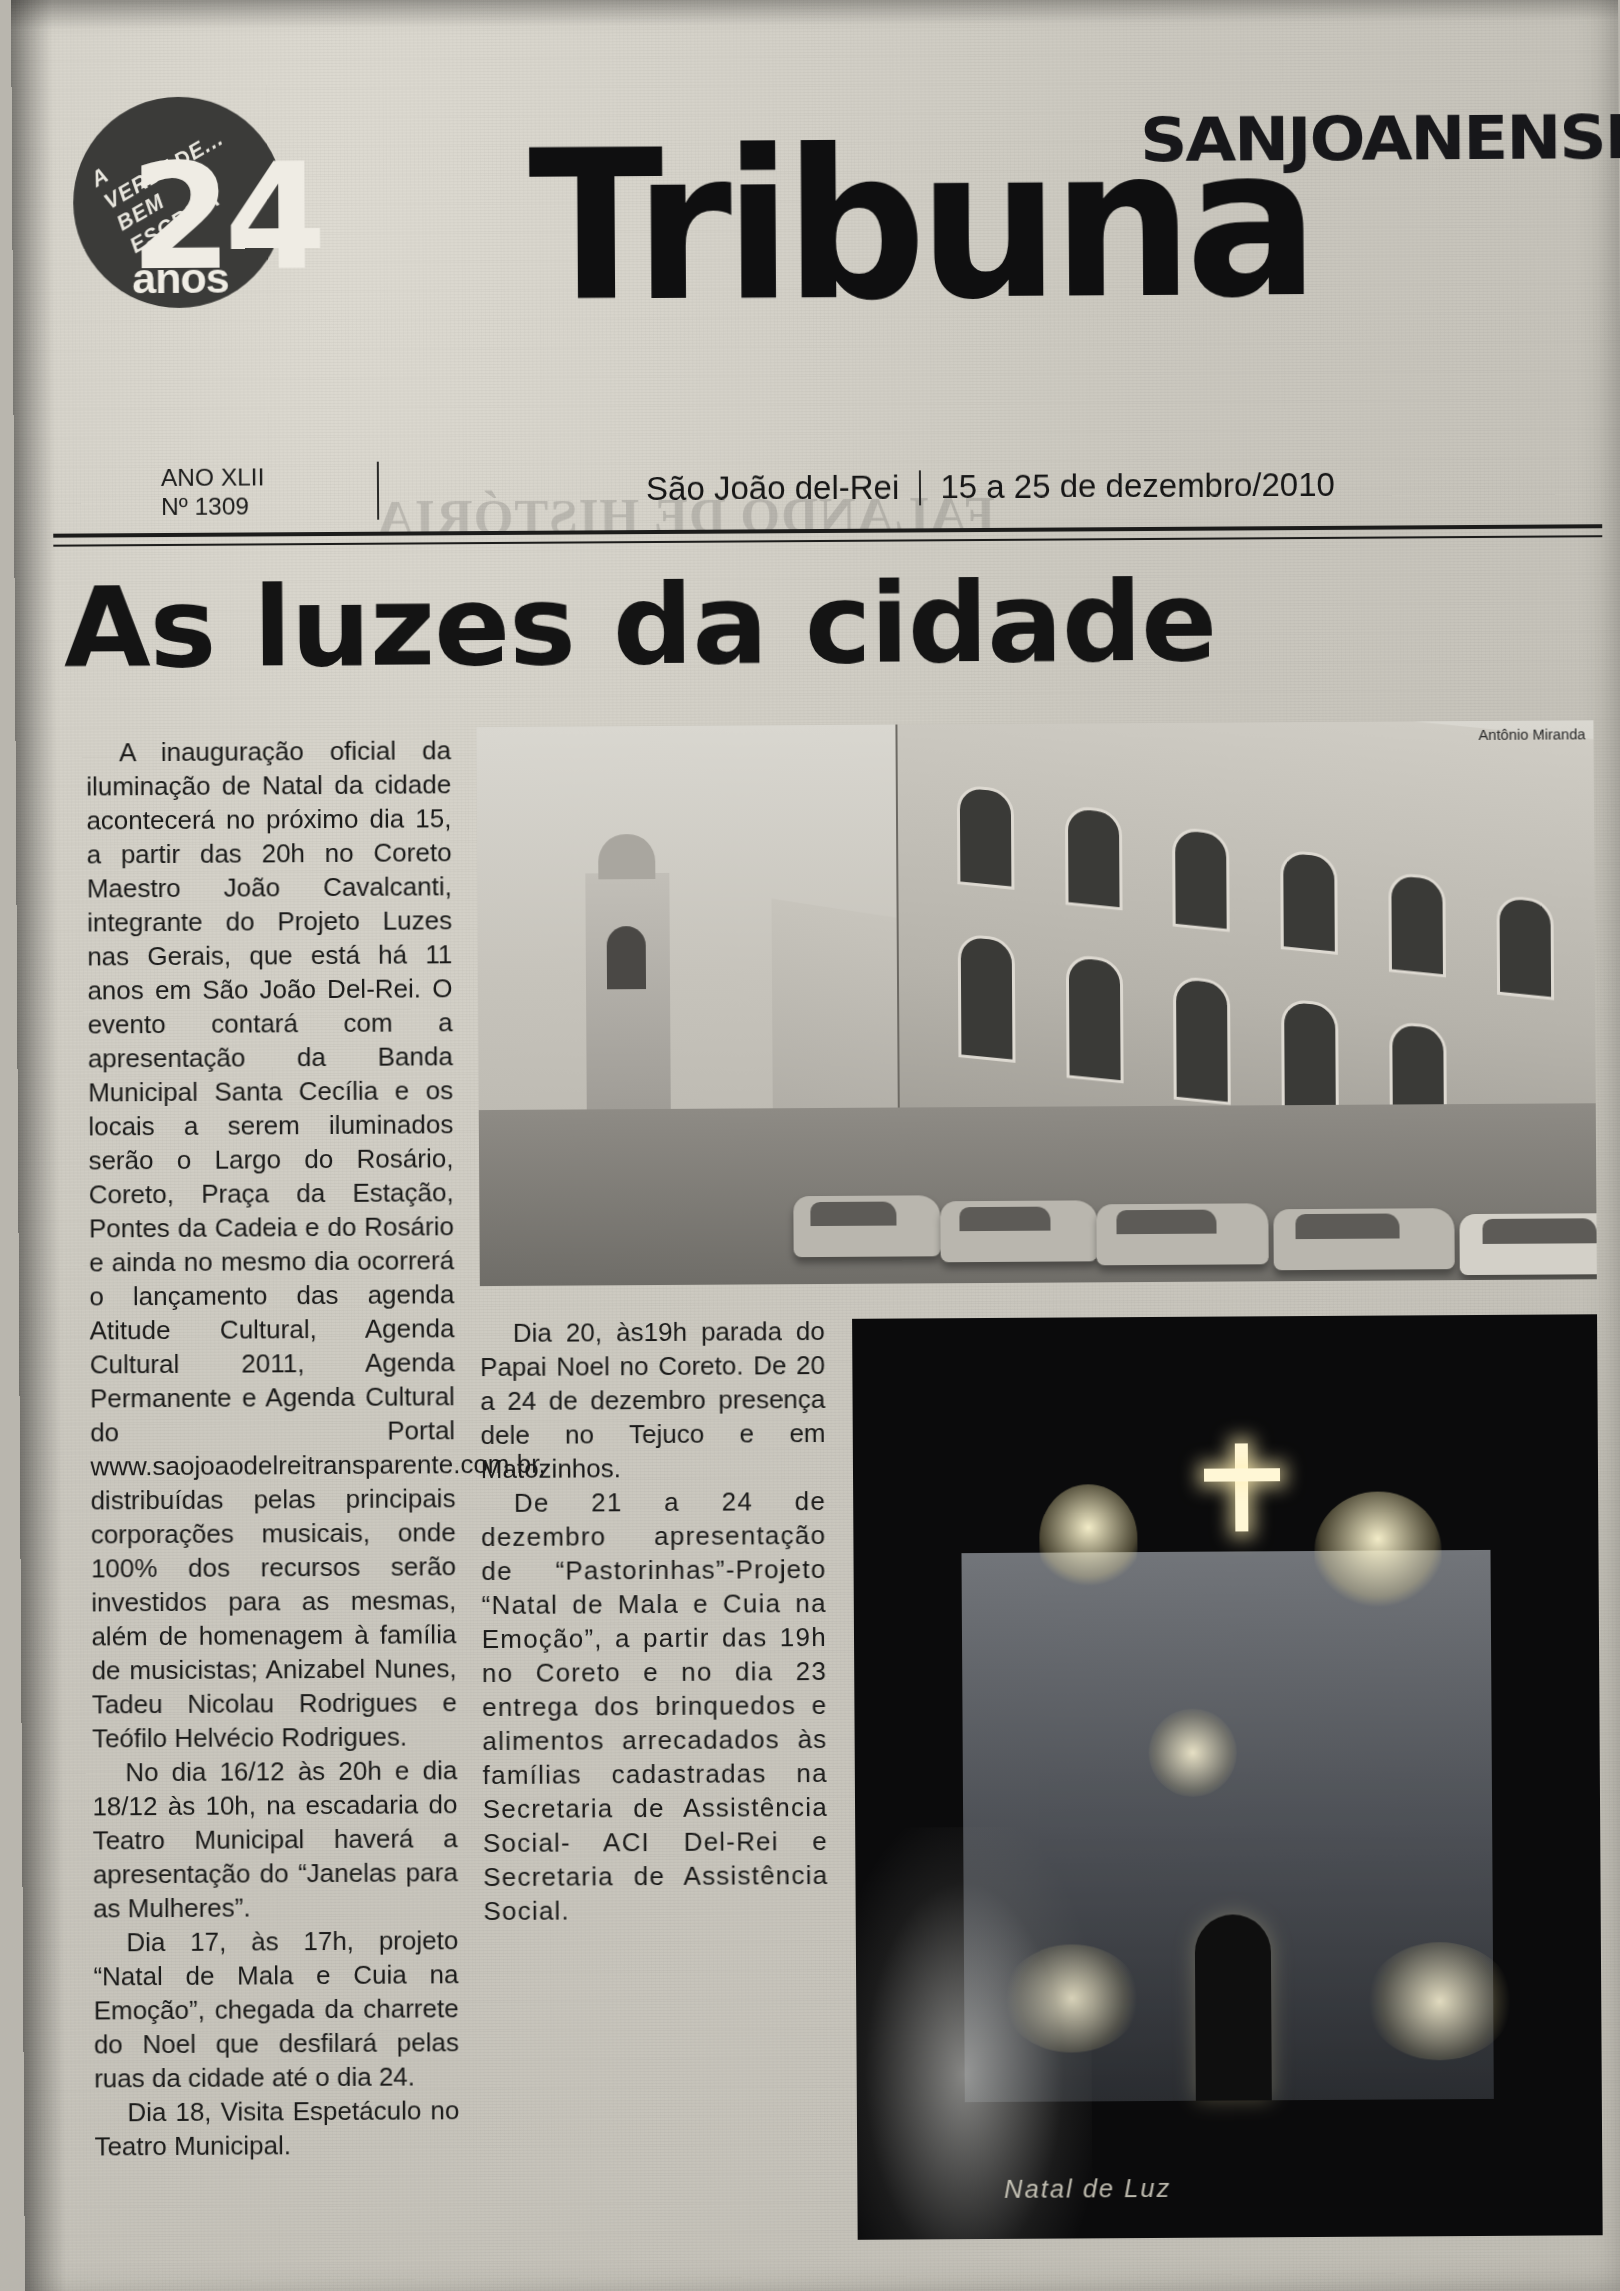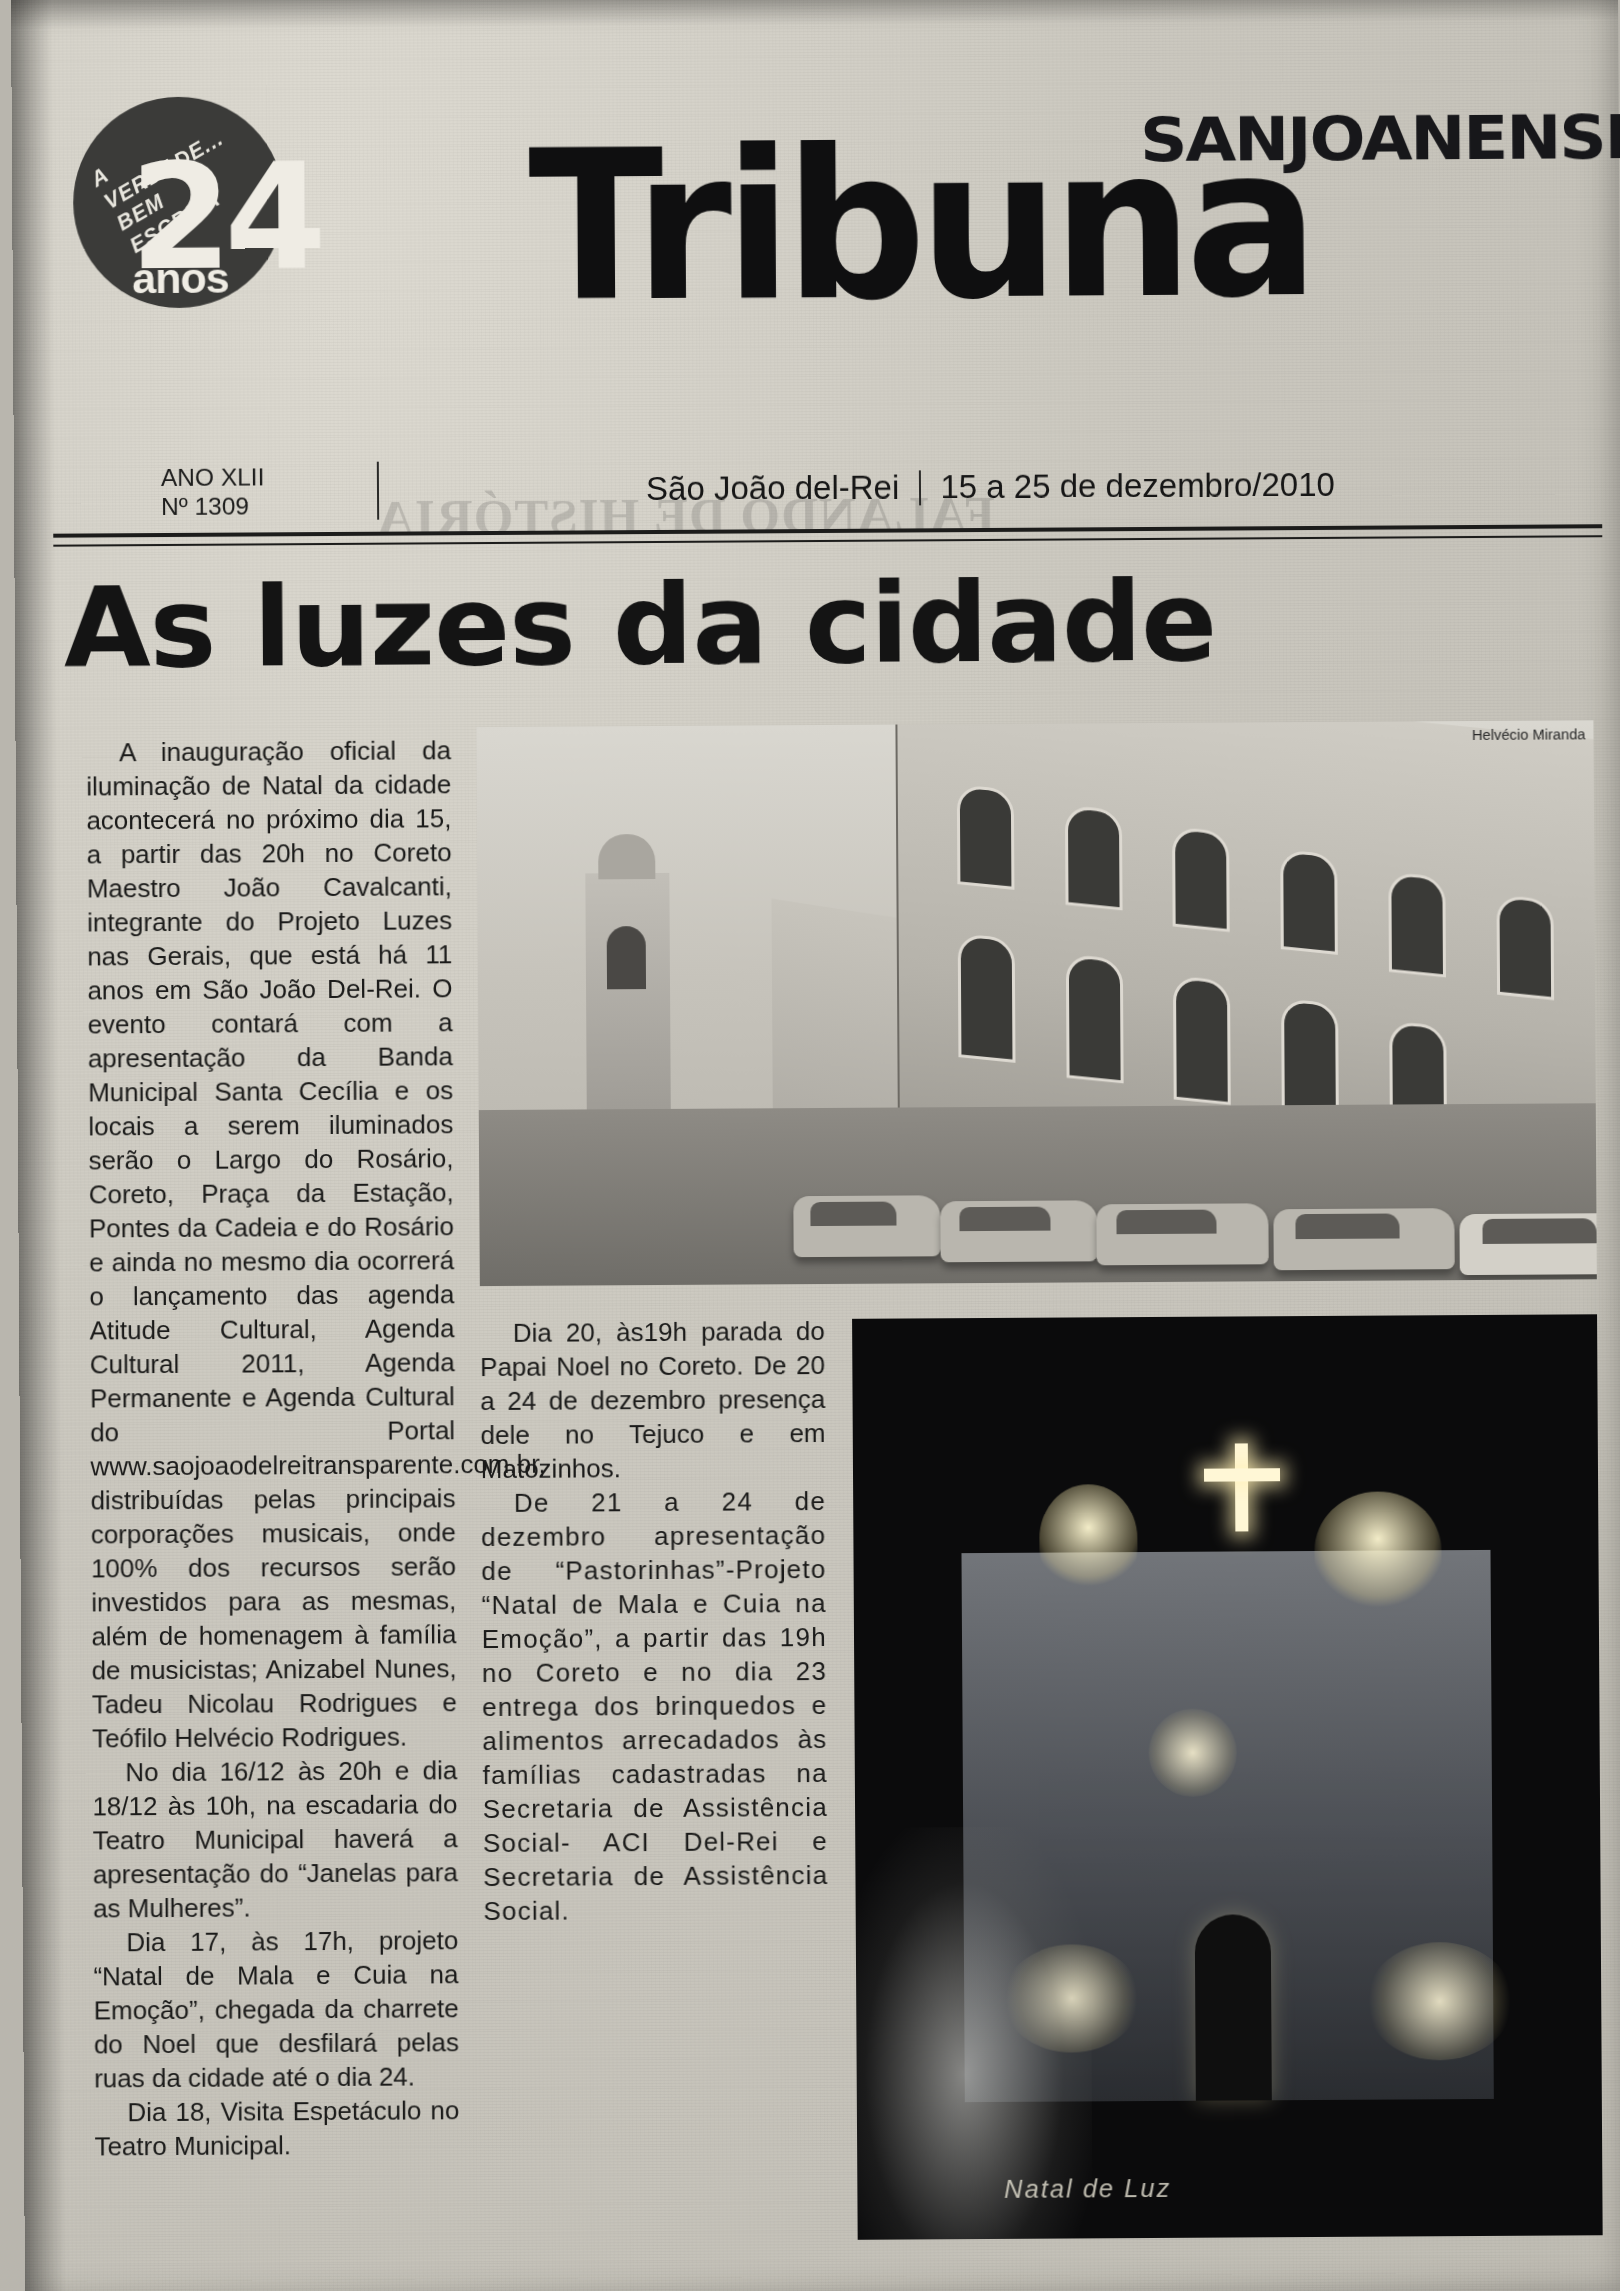--- a/index.html
+++ b/index.html
@@ -492,21 +492,21 @@
             <div class="win" style="left:274px; top:278px; height:118px;"></div>
             <div class="win" style="left:382px; top:290px; height:118px;"></div>
             <div class="win" style="left:490px; top:302px; height:118px;"></div>
           </div>
           <div class="street"></div>
           <div class="car" style="left:314px; width:147px;"></div>
           <div class="car" style="left:461px; width:157px; bottom:21.6px;"></div>
           <div class="car" style="left:617px; width:172px; bottom:17.6px;"></div>
           <div class="car" style="left:794px; width:181px; bottom:11.8px;"></div>
           <div class="car" style="left:980px; width:196px; bottom:5.9px; background:#d3d0c8;"></div>
-          <div class="photo-credit">Helvécio Miranda</div>
+          <div class="photo-credit">Antônio Miranda</div>
         </div>
 
         <div class="photo-bottom">
           <div class="night-facade">
             <div class="door"></div>
           </div>
           <div class="light-cross"></div>
           <div class="angel" style="left:186px; top:167px;"></div>
           <div class="angel" style="left:461px; top:176px; width:127px; height:118px;"></div>
           <div class="glow-spot" style="left:294px; top:392px; width:88px; height:88px;"></div>

